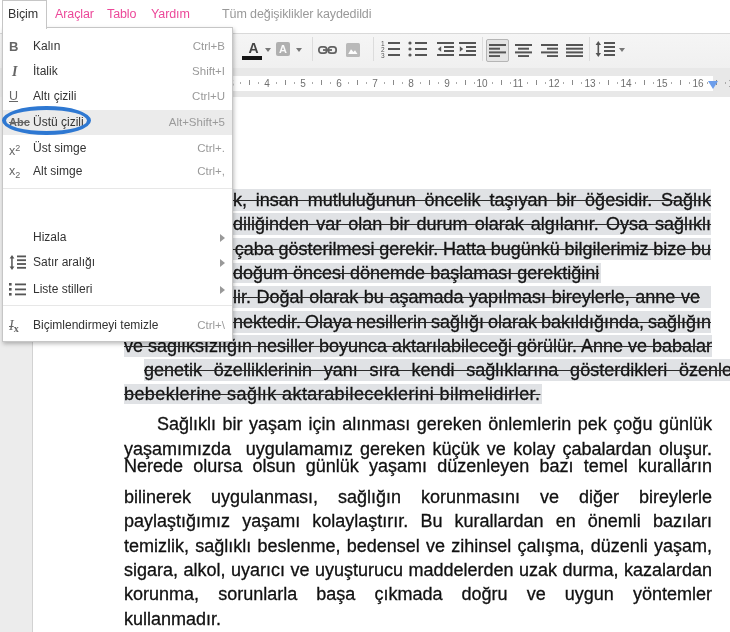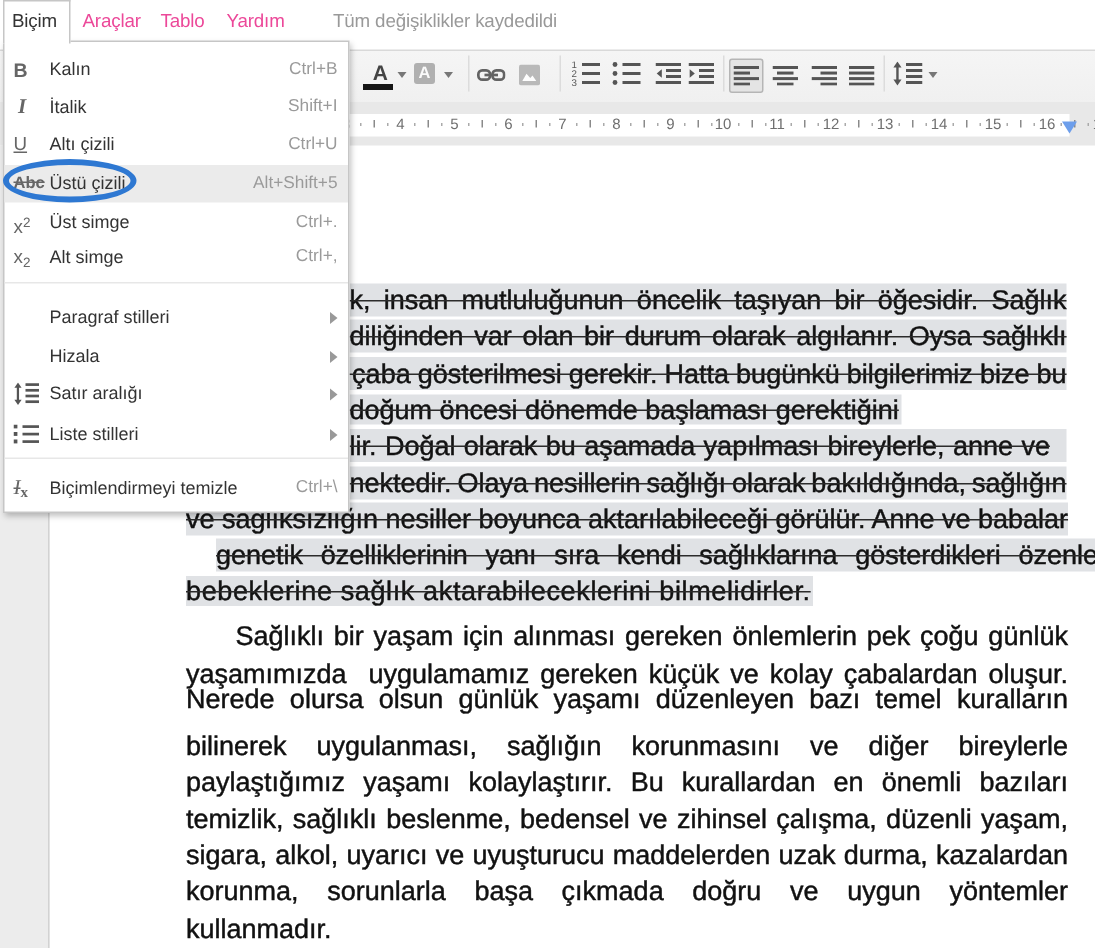--- a/index.html
+++ b/index.html
@@ -256,24 +256,20 @@
    <div class="micon">x<span style="font-size:9px;vertical-align:4px">2</span></div>
    <div class="mlabel">Üst simge</div>
       <div class="mshort">Ctrl+.</div>
     </div>
  <div class="mrow" style="top:131px">
    <div class="micon">x<span style="font-size:9px;vertical-align:-3px">2</span></div>
    <div class="mlabel">Alt simge</div>
       <div class="mshort">Ctrl+,</div>
     </div>
  <div class="msep" style="top:160px"></div>
- <div class="mrow" style="top:171px">
-      <div class="mlabel">Paragraf stilleri</div>
-      <div class="marrow"></div>
-    </div>
  <div class="mrow" style="top:197px">
       <div class="mlabel">Hizala</div>
       <div class="marrow"></div>
     </div>
  <div class="mrow" style="top:222px">
    <svg class="abs" style="left:6px;top:5px" width="17" height="15" viewBox="0 0 17 15">
      <g fill="#555">
           <rect x="8" y="0.5" width="9" height="1.8"></rect>
           <rect x="8" y="4.3" width="9" height="1.8"></rect>
           <rect x="8" y="8.1" width="9" height="1.8"></rect>

